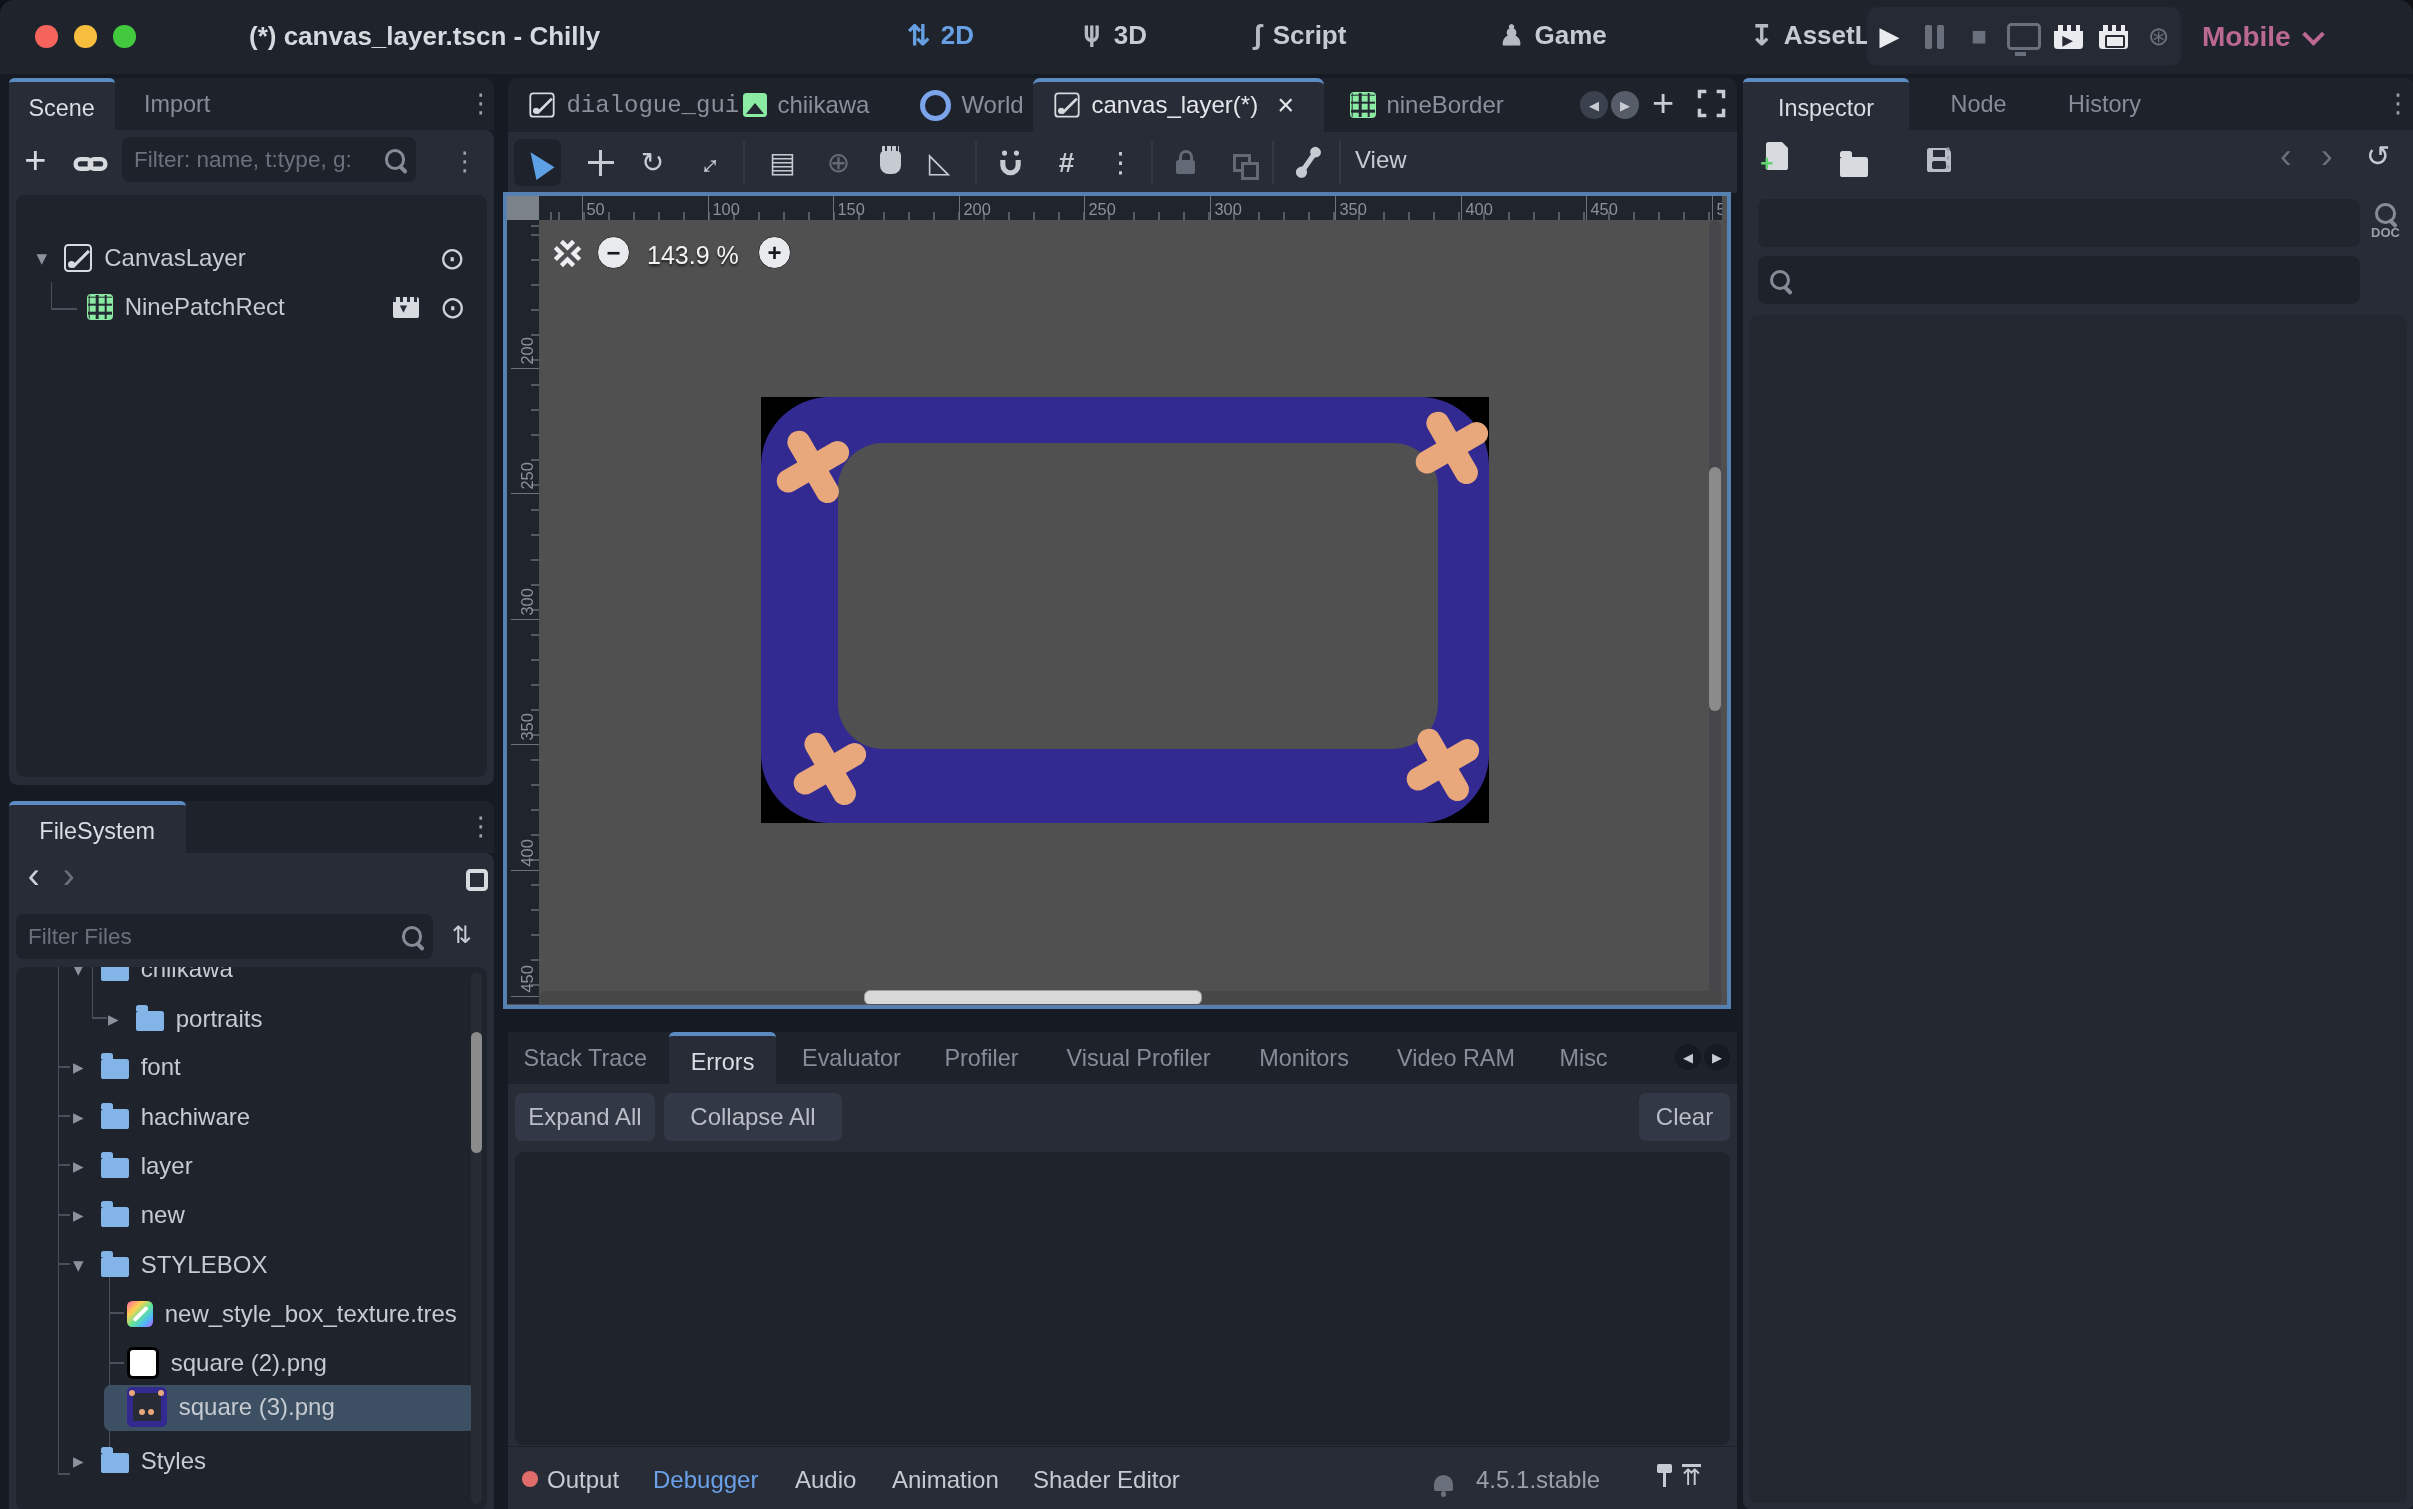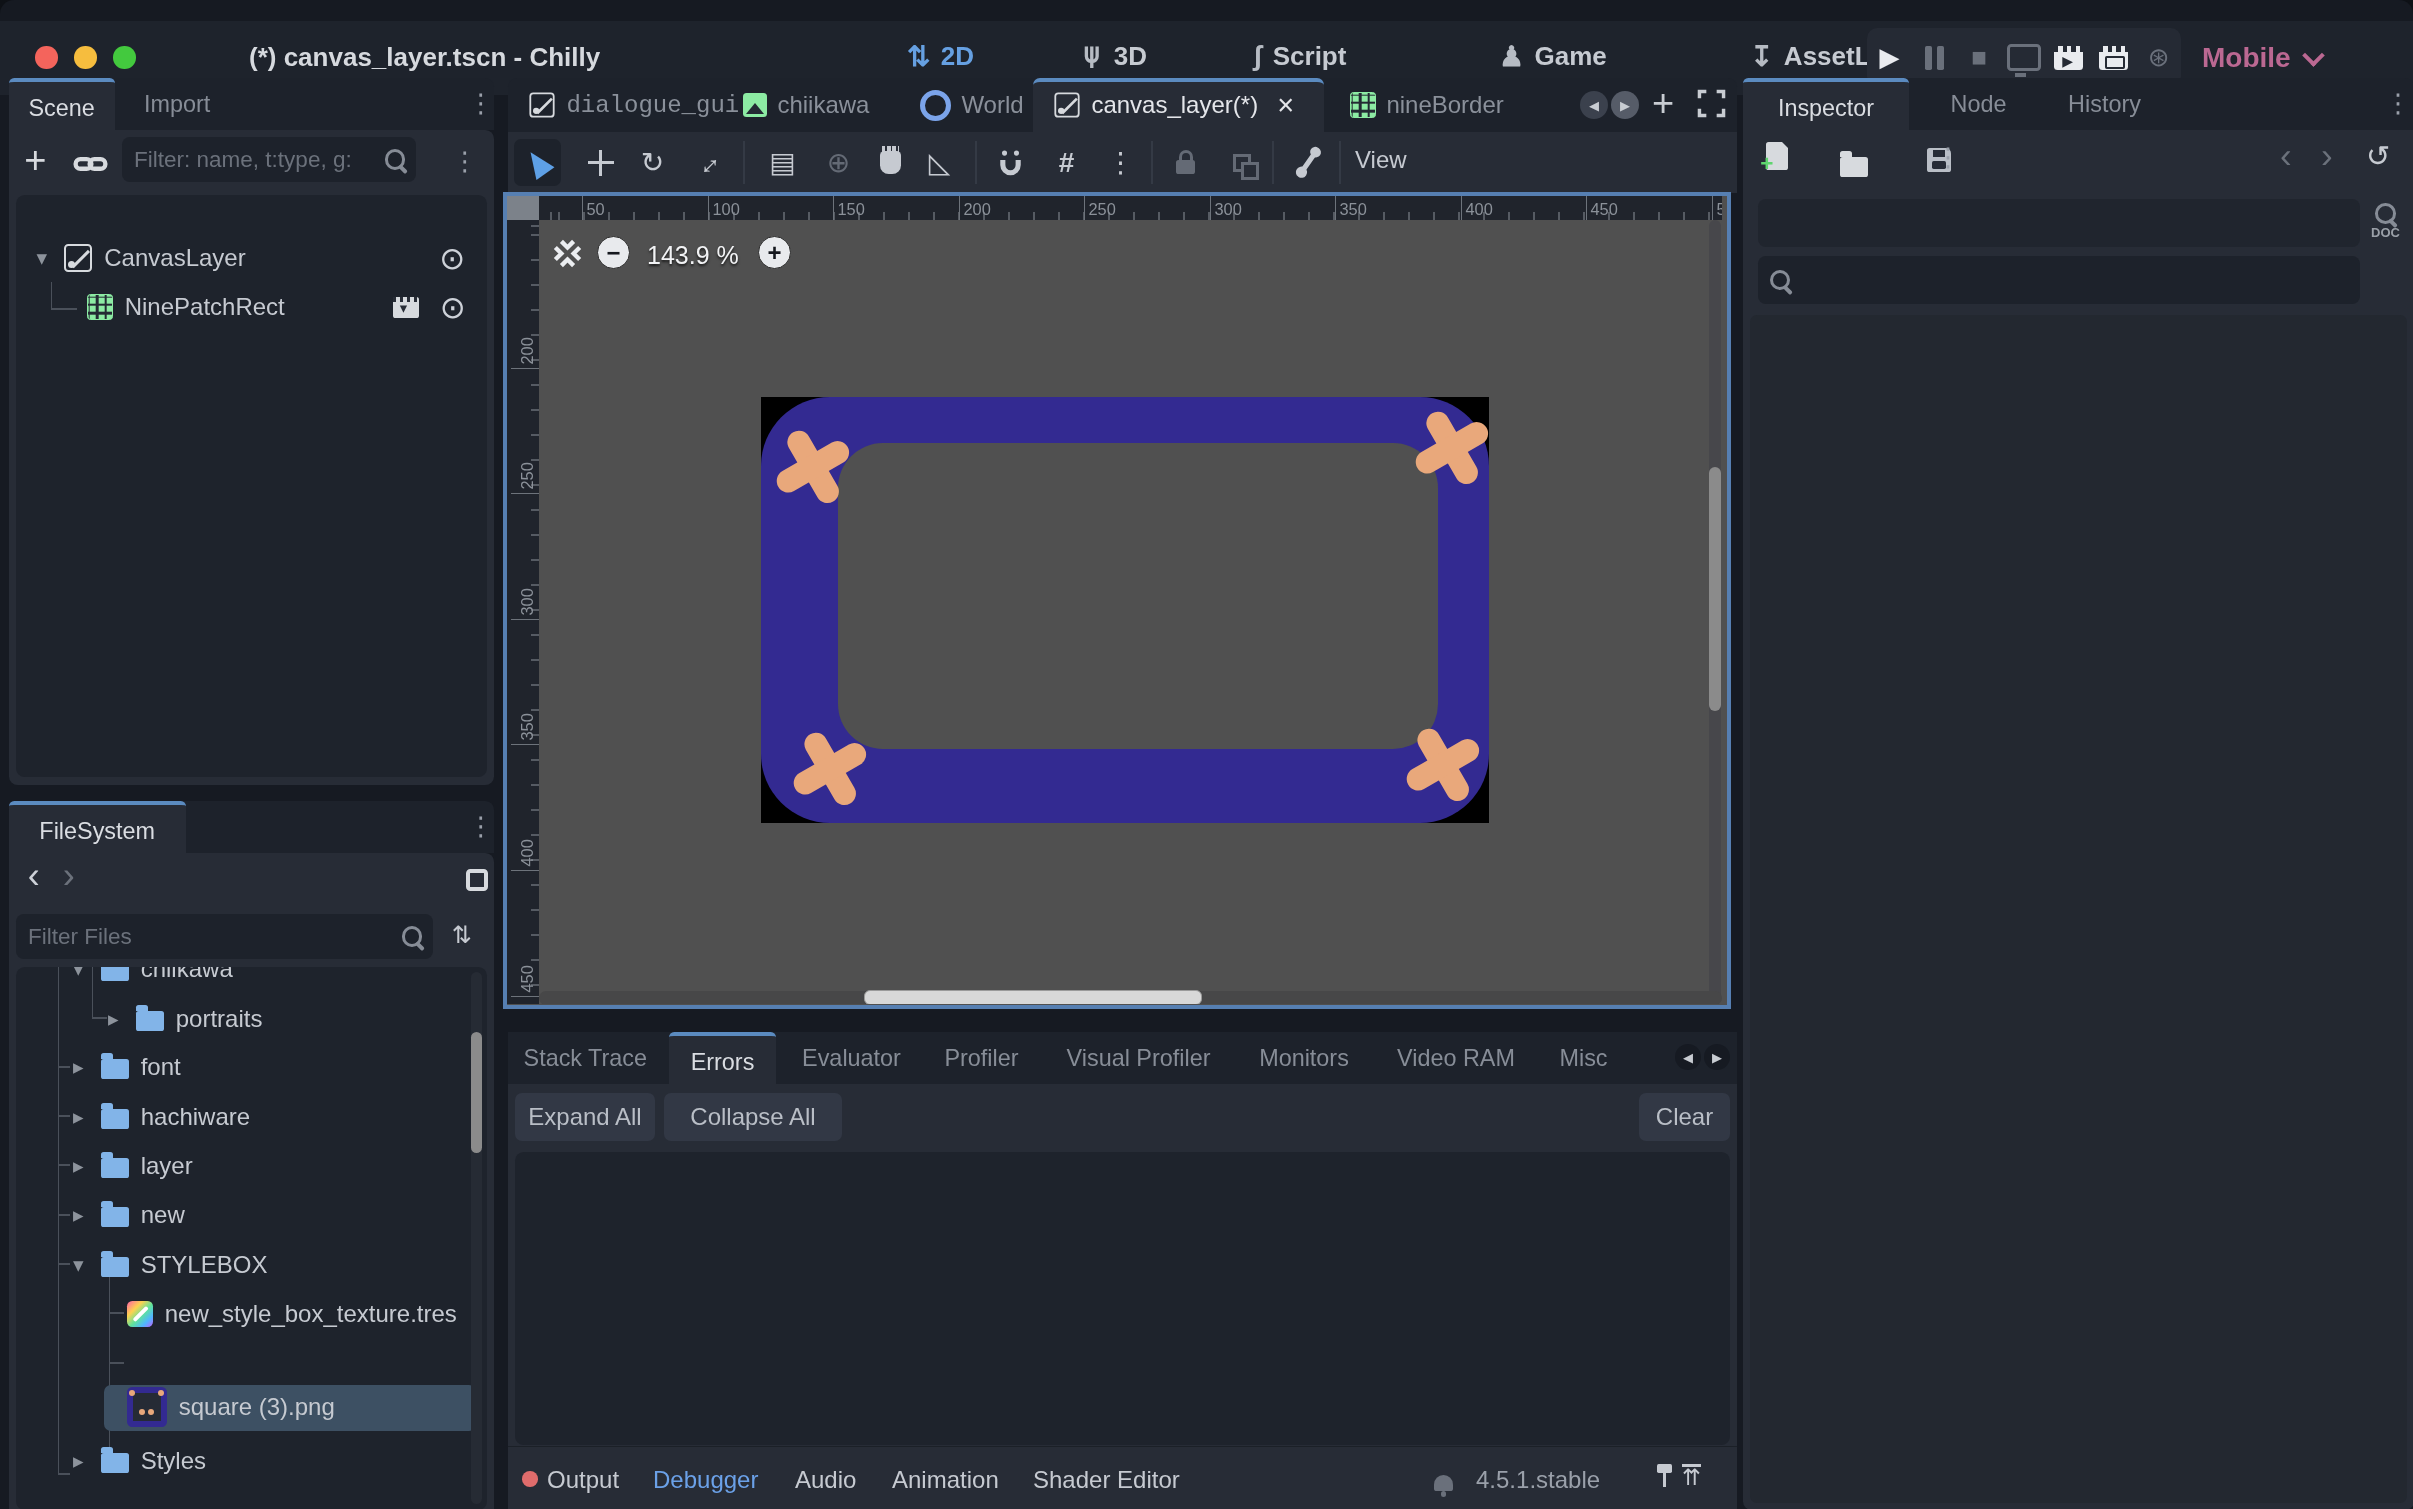--- a/index.html
+++ b/index.html
@@ -5,21 +5,21 @@
   html,body{margin:0;padding:0;background:#0e1116;}
   .app{position:relative;width:2413px;height:1510px;background:#161a22;
        font-family:"Liberation Sans",sans-serif;color:#cdd1d8;overflow:hidden;
        border-radius:14px 14px 0 0;}
   .a{position:absolute;box-sizing:border-box;}
   .row{display:flex;align-items:center;}
   input{font-family:inherit;border:none;outline:none;background:transparent;color:#c7cbd1;}
   input::placeholder{color:#6b717b;}
 
   
-  .titlebar{background:#1e232c;margin-top:21px;}
+  .titlebar{background:#1e232c;}
   .tl{width:22.5px;height:22.5px;border-radius:50%;}
   .wtitle{font-size:26px;font-weight:600;color:#d6d9de;}
   .ws{display:flex;align-items:center;gap:10.4px;font-size:26px;font-weight:600;color:#c6cad1;cursor:default;}
   .ws .g{font-size:28px;color:#b6bbc3;}
   .ws.on,.ws.on .g{color:#66a0e2;}
   .playgroup{background:#252a34;border-radius:10.4px;}
   .pb{width:45px;display:flex;justify-content:center;align-items:center;font-size:26px;color:#e9ebef;}
   .pb.dim{color:#6a707b;}
   .pauseico{display:inline-block;width:19px;height:24px;position:relative;}
   .pauseico::before,.pauseico::after{content:"";position:absolute;top:0;width:7px;height:24px;background:#6a707b;border-radius:1.7px;}
@@ -316,20 +316,24 @@
         </div>
         <div class="trow" style="left:52px;top:274px;width:407px;">
           <span class="chev">▾</span>
           <span class="folder"></span>
           <span>STYLEBOX</span>
         </div>
         <div class="trow" style="left:111px;top:323px;width:348px;">
           <span class="tresico"></span>
           <span>new_style_box_texture.tres</span>
         </div>
+        <div class="trow" style="left:111px;top:372px;width:348px;">
+          <span class="thumbw"></span>
+          <span>square (2).png</span>
+        </div>
         <div class="selrow a" style="left:88px;top:418px;width:372px;height:46px;"></div>
         <div class="trow" style="left:111px;top:416px;width:348px;">
           <span class="thumbf"></span>
           <span>square (3).png</span>
         </div>
         <div class="trow" style="left:52px;top:470px;width:407px;">
           <span class="chev">▸</span>
           <span class="folder"></span>
           <span>Styles</span>
         </div>

